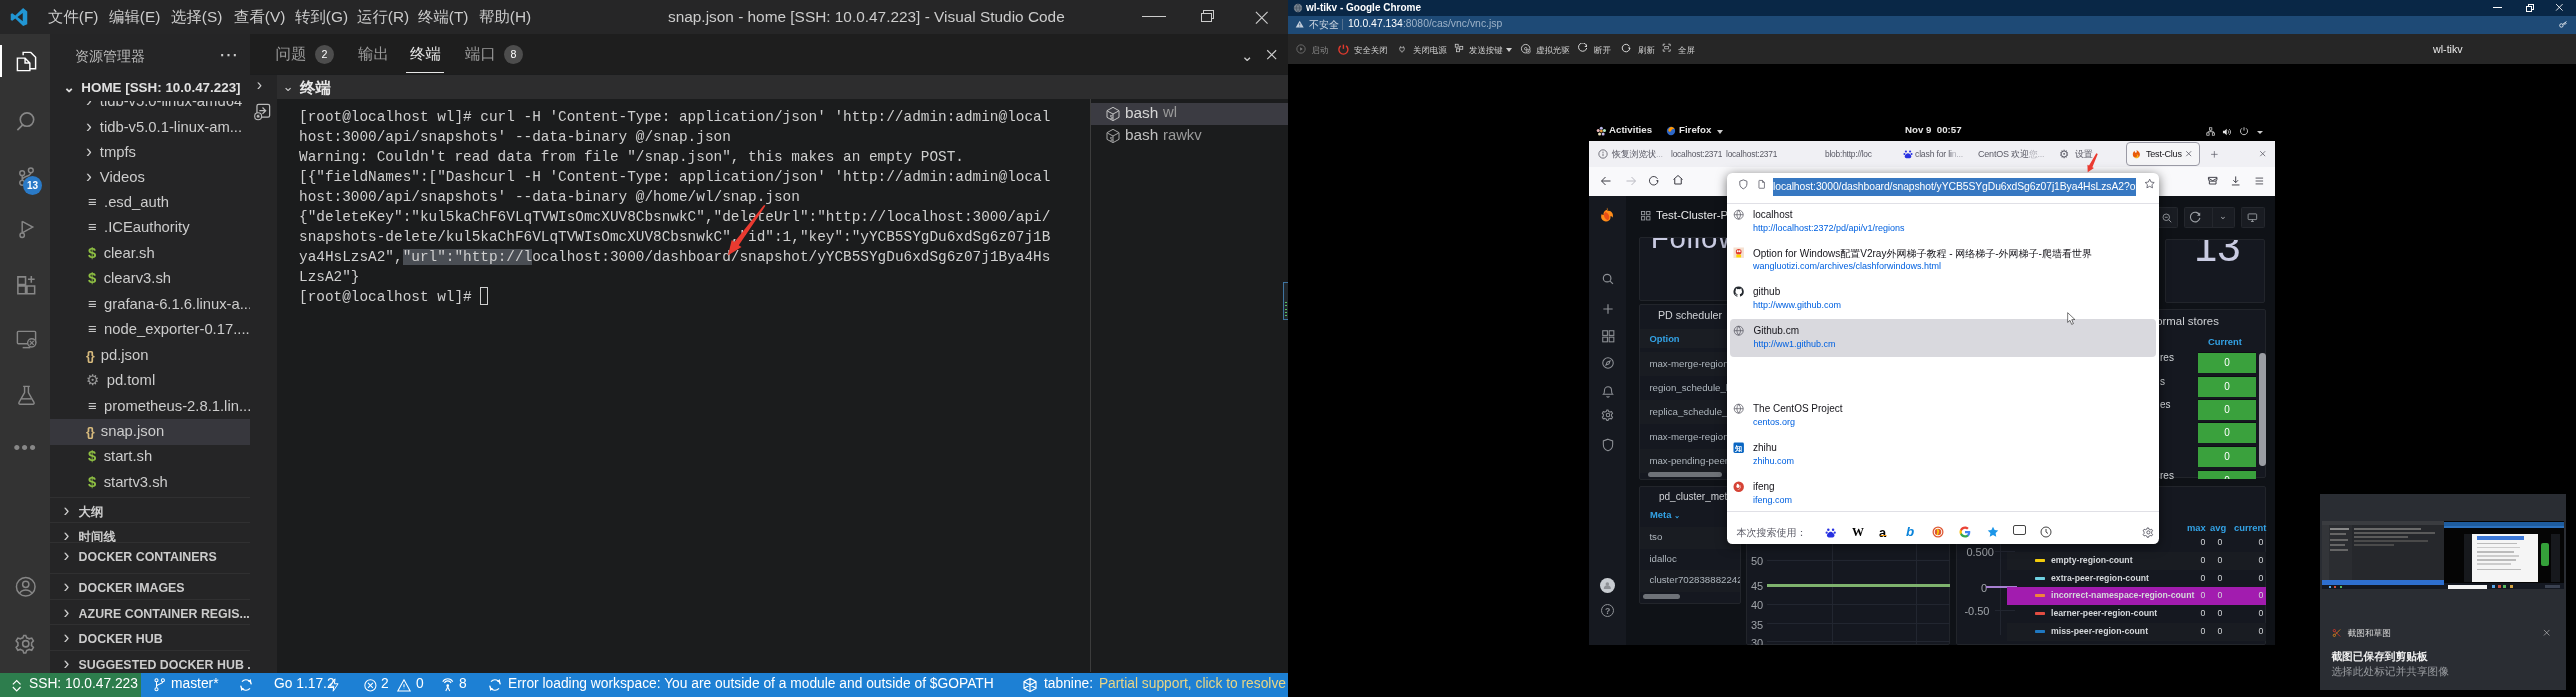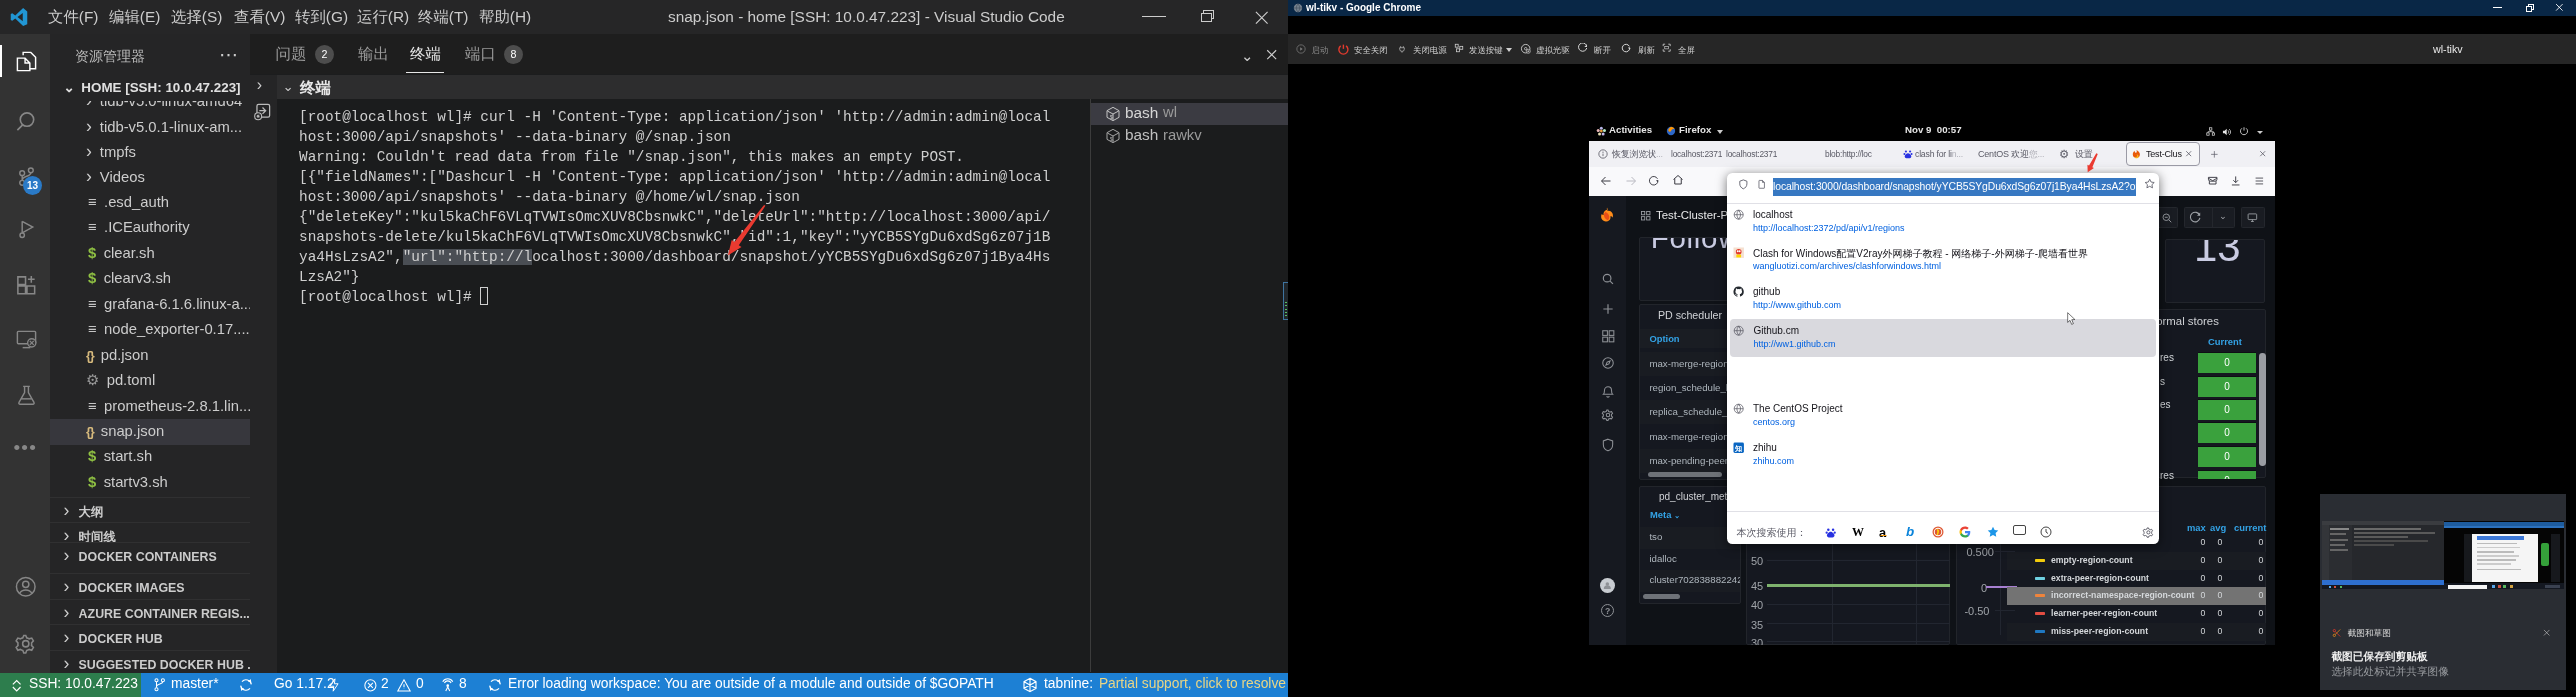--- a/index.html
+++ b/index.html
@@ -288,20 +288,33 @@
         <path fill="none" stroke="#4a5866" stroke-width="2" d="M2 12h20M12 2a16 16 0 0 1 0 20M12 2a16 16 0 0 0 0 20"></path>
       </svg>
     <span class="abs" style="left:18px;top:2px;font-weight:700;font-size:10px">wl-tikv - Google Chrome</span>
     <span class="abs" style="left:1205px;top:7.4px;width:8.7px;height:1.1px;background:#fff"></span>
     <span class="abs" style="left:1240px;top:4px;width:6px;height:6px;border:0.9px solid #fff"></span>
     <span class="abs" style="left:1238px;top:5.7px;width:6px;height:6px;border:0.9px solid #fff;background:#092746"></span>
     <svg class="abs" style="left:1267px;top:3.4px" width="8.7" height="8.7" viewBox="0 0 24 24">
         <path stroke="#fff" stroke-width="2.4" d="M3 3l18 18M21 3 3 21"></path>
       </svg>
   </div>
+  <div id="ch-addr">
+    <svg class="abs" style="left:7.4px;top:4px" width="9.4" height="8.7" viewBox="0 0 24 24">
+        <path fill="#c3cedb" d="M12 2 1 21h22z"></path>
+        <path stroke="#1e4a76" stroke-width="2.2" d="M12 9v6m0 2.2v1.3"></path>
+      </svg>
+    <span class="abs" style="left:21px;top:2px;font-size:10px;color:#cfd8e3">不安全</span>
+    <span class="abs" style="left:54px;top:2.7px;width:0.7px;height:11.4px;background:#54708e"></span>
+    <span class="abs" style="left:60px;top:2px;font-size:10.4px;color:#fff">10.0.47.134<span style="color:#9db2c8">:8080/cas/vnc/vnc.jsp</span></span>
+    <svg class="abs" style="left:1270px;top:4px" width="10.7" height="9.4" viewBox="0 0 24 24">
+        <circle cx="7" cy="14" r="4.4" fill="none" stroke="#fff" stroke-width="2"></circle>
+        <path stroke="#fff" stroke-width="2.2" d="M10.5 11.5 20 4m-3.2 2.6 2.8 3.4m-5.8-1 2.8 3.4"></path>
+      </svg>
+  </div>
   <div id="ch-tool">
     <svg class="abs" style="left:8px;top:10px" width="10" height="10" viewBox="0 0 24 24">
         <circle cx="12" cy="12" r="10" fill="none" stroke="#7c7c7c" stroke-width="1.8"></circle>
         <path fill="#7c7c7c" d="m10 8 6 4-6 4z"></path>
       </svg>
     <span class="tbtxt" style="left:23.5px;color:#8a8a8a">启动</span>
     <svg class="abs" style="left:49px;top:8.7px" width="12.8" height="12.8" viewBox="0 0 24 24">
         <path fill="none" stroke="#e23b2e" stroke-width="2.6" d="M12 3v8"></path>
         <path fill="none" stroke="#e23b2e" stroke-width="2.6" d="M7 5.5a8.5 8.5 0 1 0 10 0"></path>
       </svg>
@@ -589,21 +602,21 @@
             <span class="v0b">0</span>
             <span class="v0c">0</span>
           </div>
         <div class="lrow" style="top:83px">
             <i style="background:#6ed0e0"></i>
             <b>extra-peer-region-count</b>
             <span class="v0a">0</span>
             <span class="v0b">0</span>
             <span class="v0c">0</span>
           </div>
-        <div class="lrow" style="top:100px;background:#737373">
+        <div class="lrow" style="top:100px;background:#a21caf">
             <i style="background:#ef843c"></i>
             <b>incorrect-namespace-region-count</b>
             <span class="v0a">0</span>
             <span class="v0b">0</span>
             <span class="v0c">0</span>
           </div>
         <div class="lrow" style="top:118px">
             <i style="background:#e24d42"></i>
             <b>learner-peer-region-count</b>
             <span class="v0a">0</span>
@@ -640,21 +653,21 @@
         <span class="pop-url" style="left:26px;top:20px">http://localhost:2372/pd/api/v1/regions</span>
       </div>
       <div class="pr" style="top:68px">
         <svg class="pico" viewBox="0 0 24 24">
             <rect x="1" y="1" width="22" height="22" fill="#f5e0d0"></rect>
             <circle cx="12" cy="10" r="6" fill="#e23b2e"></circle>
             <circle cx="10" cy="9" r="2" fill="#fff"></circle>
             <circle cx="14" cy="9" r="2" fill="#fff"></circle>
             <path fill="#ffd700" d="M7 16h10v6H7z"></path>
           </svg>
-        <span class="pop-title" style="left:26px;top:6px">Clash for Windows配置V2ray外网梯子教程 - 网络梯子-外网梯子-爬墙看世界</span>
+        <span class="pop-title" style="left:26px;top:6px">Option for Windows配置V2ray外网梯子教程 - 网络梯子-外网梯子-爬墙看世界</span>
         <span class="pop-url" style="left:26px;top:20px">wangluotizi.com/archives/clashforwindows.html</span>
       </div>
       <div class="pr" style="top:107px">
         <svg class="pico" viewBox="0 0 24 24">
             <path fill="#24292f" d="M12 1a11 11 0 0 0-3.5 21.4c.6.1.8-.2.8-.5v-2c-3 .7-3.7-1.3-3.7-1.3-.5-1.3-1.2-1.6-1.2-1.6-1-.7.1-.7.1-.7 1.1.1 1.7 1.1 1.7 1.1 1 1.7 2.6 1.2 3.2.9.1-.7.4-1.2.7-1.5-2.4-.3-5-1.2-5-5.4 0-1.2.4-2.2 1.1-3-.1-.3-.5-1.4.1-2.9 0 0 .9-.3 3 1.1a10.4 10.4 0 0 1 5.5 0c2.1-1.4 3-1.1 3-1.1.6 1.5.2 2.6.1 2.9.7.8 1.1 1.8 1.1 3 0 4.2-2.6 5.1-5 5.4.4.3.7 1 .7 2v3c0 .3.2.6.8.5A11 11 0 0 0 12 1z"></path>
           </svg>
         <span class="pop-title" style="left:26px;top:6px">github</span>
         <span class="pop-url" style="left:26px;top:20px">http://www.github.com</span>
       </div>
       <div class="pr" style="top:146px;background:#d9d9de;border-radius:4px;width:426px;margin-left:3.4px">
@@ -673,20 +686,28 @@
         <span class="pop-title" style="left:26px;top:6px">The CentOS Project</span>
         <span class="pop-url" style="left:26px;top:20px">centos.org</span>
       </div>
       <div class="pr" style="top:263px">
         <svg class="pico" viewBox="0 0 24 24">
             <rect x="1" y="1" width="22" height="22" rx="3" fill="#0a66c2"></rect>
             <text x="4" y="18" font-size="15" fill="#fff" font-weight="bold">知</text>
           </svg>
         <span class="pop-title" style="left:26px;top:6px">zhihu</span>
         <span class="pop-url" style="left:26px;top:20px">zhihu.com</span>
+      </div>
+      <div class="pr" style="top:302px">
+        <svg class="pico" viewBox="0 0 24 24">
+            <circle cx="12" cy="12" r="11" fill="#d54335"></circle>
+            <path fill="#fff" d="M8 6c3 0 6 2 6 5 0 2-1.5 3.5-3.5 3.5S7 13 7 11c0-1 .5-2 1.5-2.5C8 8 8 7 8 6zm8 3c.5 2 .5 5-1 7-1.5 2.2-4 3-6.5 2.5 2.5 0 5-1.5 6-3.5s1.2-4 .8-6z"></path>
+          </svg>
+        <span class="pop-title" style="left:26px;top:6px">ifeng</span>
+        <span class="pop-url" style="left:26px;top:20px">ifeng.com</span>
       </div>
       <div class="abs" style="left:0;top:338px;width:432px;height:0.7px;background:#e0e0e6"></div>
       <span class="abs" style="left:9.4px;top:353px;font-size:10px;color:#5b5b66">本次搜索使用：</span>
       <svg class="abs" style="left:98px;top:354px" width="11.4" height="11.4" viewBox="0 0 24 24">
           <circle cx="7" cy="6" r="2.6" fill="#2932e1"></circle>
           <circle cx="17" cy="6" r="2.6" fill="#2932e1"></circle>
           <circle cx="3.5" cy="12" r="2.4" fill="#2932e1"></circle>
           <circle cx="20.5" cy="12" r="2.4" fill="#2932e1"></circle>
           <path fill="#2932e1" d="M12 10c3 0 8 4 8 8 0 2-2 4-4 4H8c-2 0-4-2-4-4 0-4 5-8 8-8z"></path>
         </svg>

